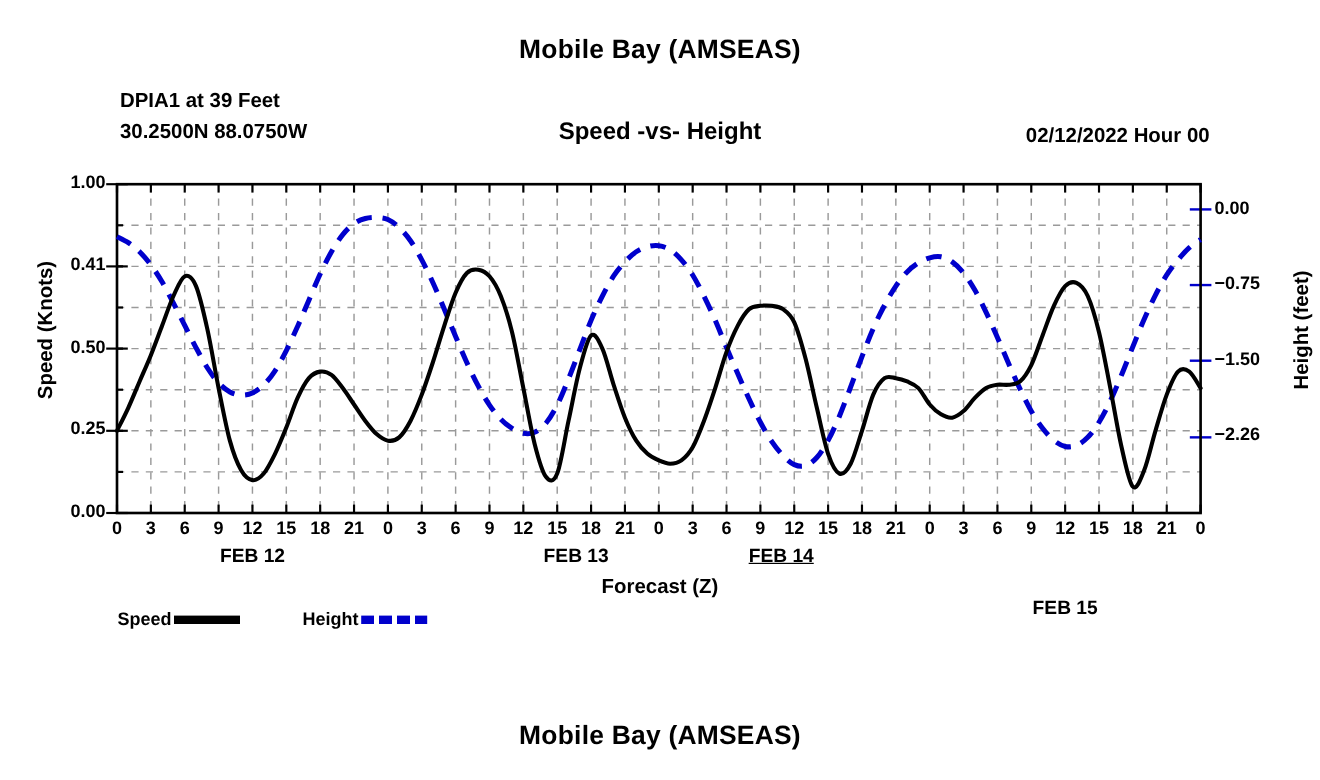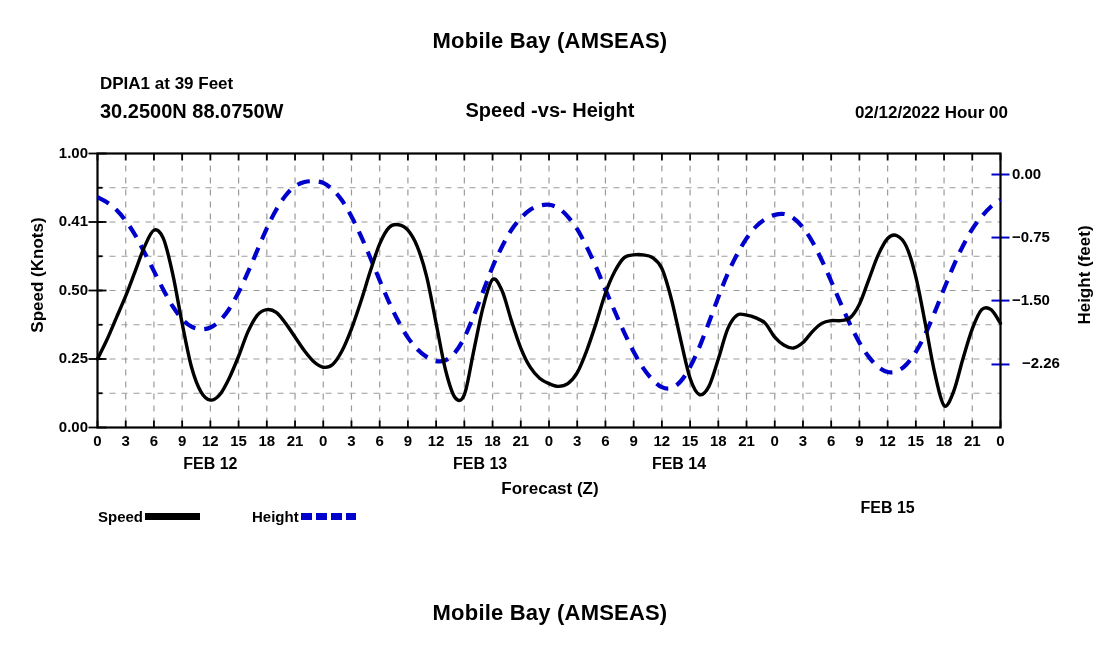--- a/index.html
+++ b/index.html
@@ -41,21 +41,21 @@
     text-align: center;
     font-size: 22px;
     letter-spacing: 0.2px;
   }
   #station-line1 {
     left: 100px; top: 74px;
     font-size: 17px;
   }
   #station-line2 {
     left: 100px; top: 100px;
-    font-size: 20px;
+    font-size: 17px;
   }
   #subtitle {
     left: 0; top: 99px;
     width: 1100px;
     text-align: center;
     font-size: 20px;
   }
   #runtime {
     right: 92px; top: 103px;
     font-size: 17px;
@@ -293,21 +293,21 @@
   </svg>
 
   <div id="ytick-labels">
       <div class="ytick-left" style="top: 417.5px;">0.00</div>
       <div class="ytick-left" style="top: 349px;">0.25</div>
       <div class="ytick-left" style="top: 280.5px;">0.50</div>
       <div class="ytick-left" style="top: 212px;">0.41</div>
       <div class="ytick-left" style="top: 143.5px;">1.00</div>
     </div>
   <div id="y2tick-labels">
-      <div class="ytick-right" style="top: 354.463px; margin-left: 10px;">−2.26</div>
+      <div class="ytick-right" style="top: 354.463px;">−2.26</div>
       <div class="ytick-right" style="top: 290.586px;">−1.50</div>
       <div class="ytick-right" style="top: 227.549px;">−0.75</div>
       <div class="ytick-right" style="top: 164.512px;">0.00</div>
     </div>
   <div id="xtick-labels">
       <div class="xtick" style="left: 97.5px;">0</div>
       <div class="xtick" style="left: 125.719px;">3</div>
       <div class="xtick" style="left: 153.938px;">6</div>
       <div class="xtick" style="left: 182.156px;">9</div>
       <div class="xtick" style="left: 210.375px;">12</div>
@@ -336,21 +336,21 @@
       <div class="xtick" style="left: 859.406px;">9</div>
       <div class="xtick" style="left: 887.625px;">12</div>
       <div class="xtick" style="left: 915.844px;">15</div>
       <div class="xtick" style="left: 944.062px;">18</div>
       <div class="xtick" style="left: 972.281px;">21</div>
       <div class="xtick" style="left: 1000.5px;">0</div>
     </div>
   <div id="day-labels">
       <div class="daylabel" style="left: 210.375px;">FEB 12</div>
       <div class="daylabel" style="left: 436.125px; margin-left: 44px;">FEB 13</div>
-      <div class="daylabel" style="left: 679px;">FEB 14</div>
+      <div class="daylabel" style="left: 651px; text-decoration: underline;">FEB 14</div>
       <div class="daylabel" style="left: 887.625px; margin-top: 44px;">FEB 15</div>
     </div>
 
   <div id="legend">
     <div class="legend-entry">
       <span class="legend-label">Speed</span>
       <span class="legend-swatch" id="swatch-speed" style="background: rgb(0, 0, 0);"></span>
     </div>
     <div class="legend-gap"></div>
     <div class="legend-entry">

